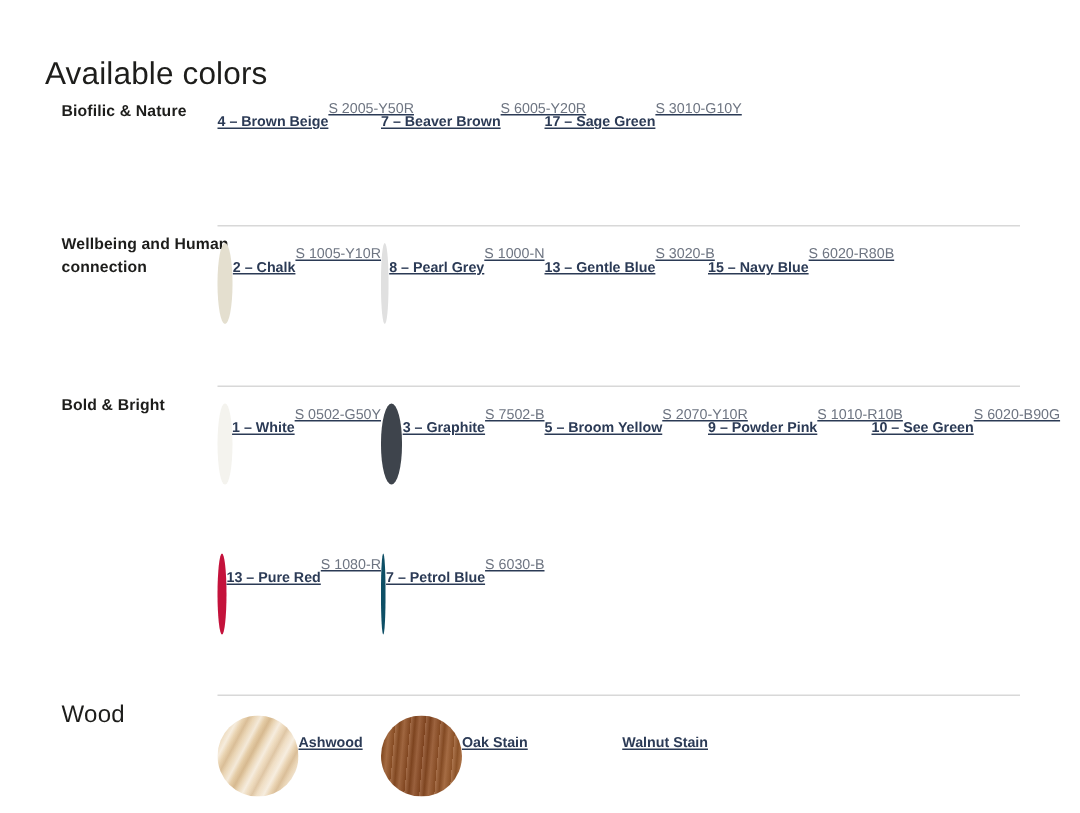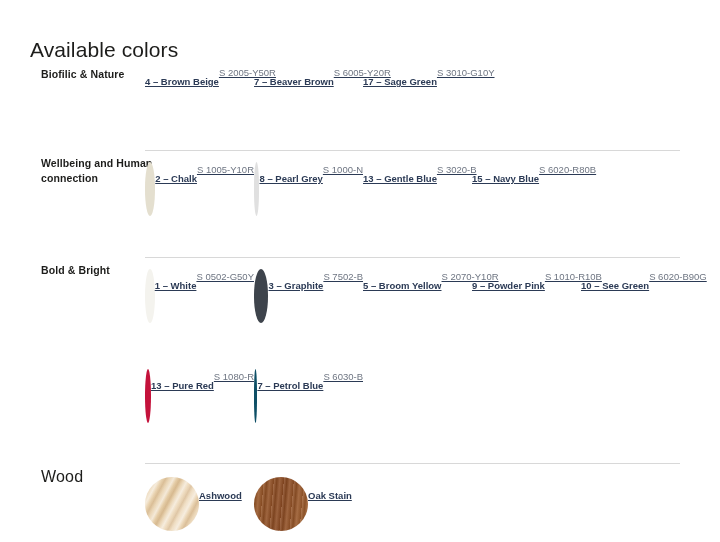--- a/index.html
+++ b/index.html
@@ -241,17 +241,21 @@
         <div class="group-label light" style="top: 0px;">Wood</div>
         <div class="swatch-row" style="top: 10px;">
           <div class="swatch wood">
             <span class="dot wood-ash"></span>
             <div class="name">Ashwood</div>
           </div>
           <div class="swatch wood">
             <span class="dot wood-oak"></span>
             <div class="name">Oak Stain</div>
           </div>
+          <div class="swatch wood">
+            <span class="dot wood-walnut"></span>
+            <div class="name">Walnut Stain</div>
+          </div>
         </div>
       </div>
     </div>
 
 </div>
 
 </body></html>

